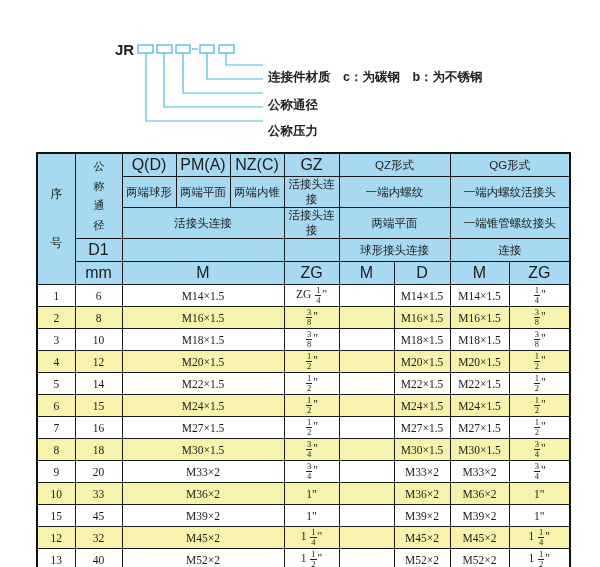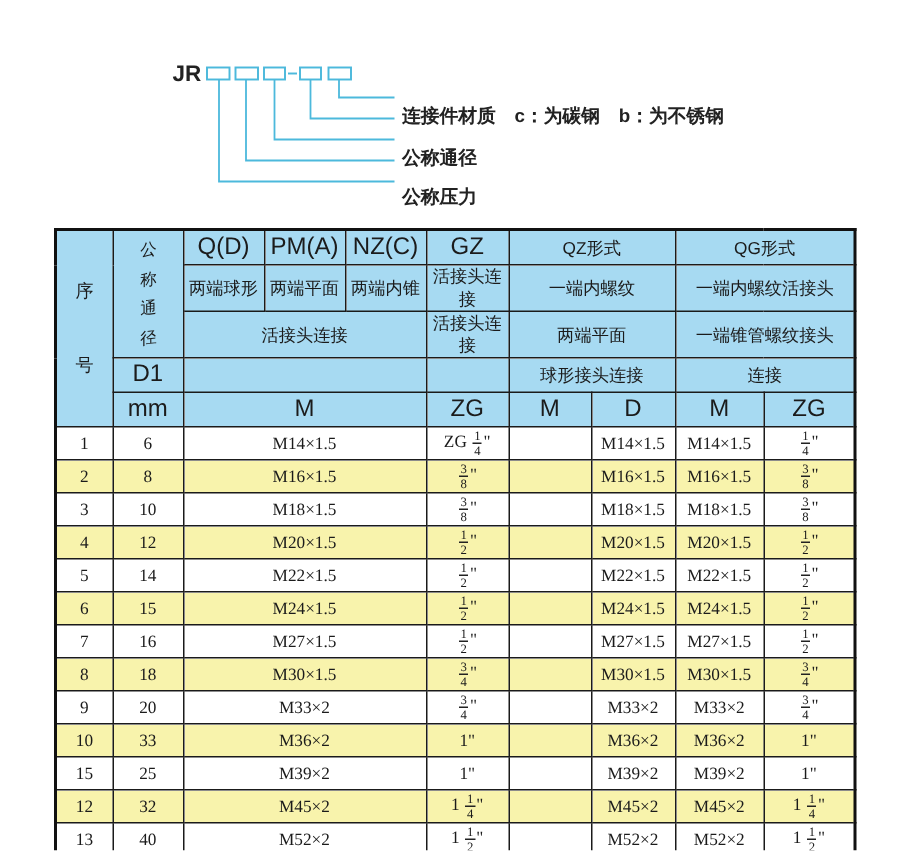--- a/index.html
+++ b/index.html
@@ -287,21 +287,21 @@
           <td class="dn">33</td>
           <td colspan="3">M36×2</td>
           <td>1"</td>
           <td></td>
           <td>M36×2</td>
           <td>M36×2</td>
           <td>1"</td>
         </tr>
         <tr class="drow">
           <td class="seq">15</td>
-          <td class="dn">25</td>
+          <td class="dn">45</td>
           <td colspan="3">M39×2</td>
           <td>1"</td>
           <td></td>
           <td>M39×2</td>
           <td>M39×2</td>
           <td>1"</td>
         </tr>
         <tr class="drow alt">
           <td class="seq">12</td>
           <td class="dn">32</td>

